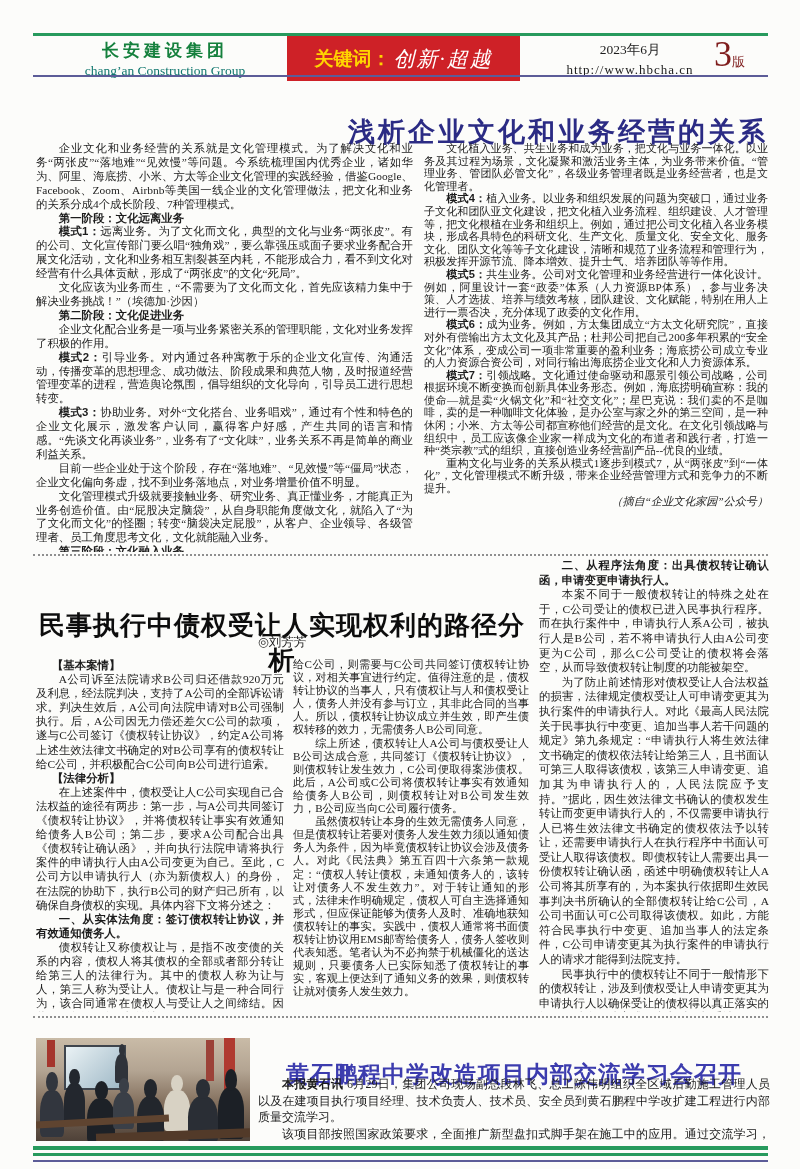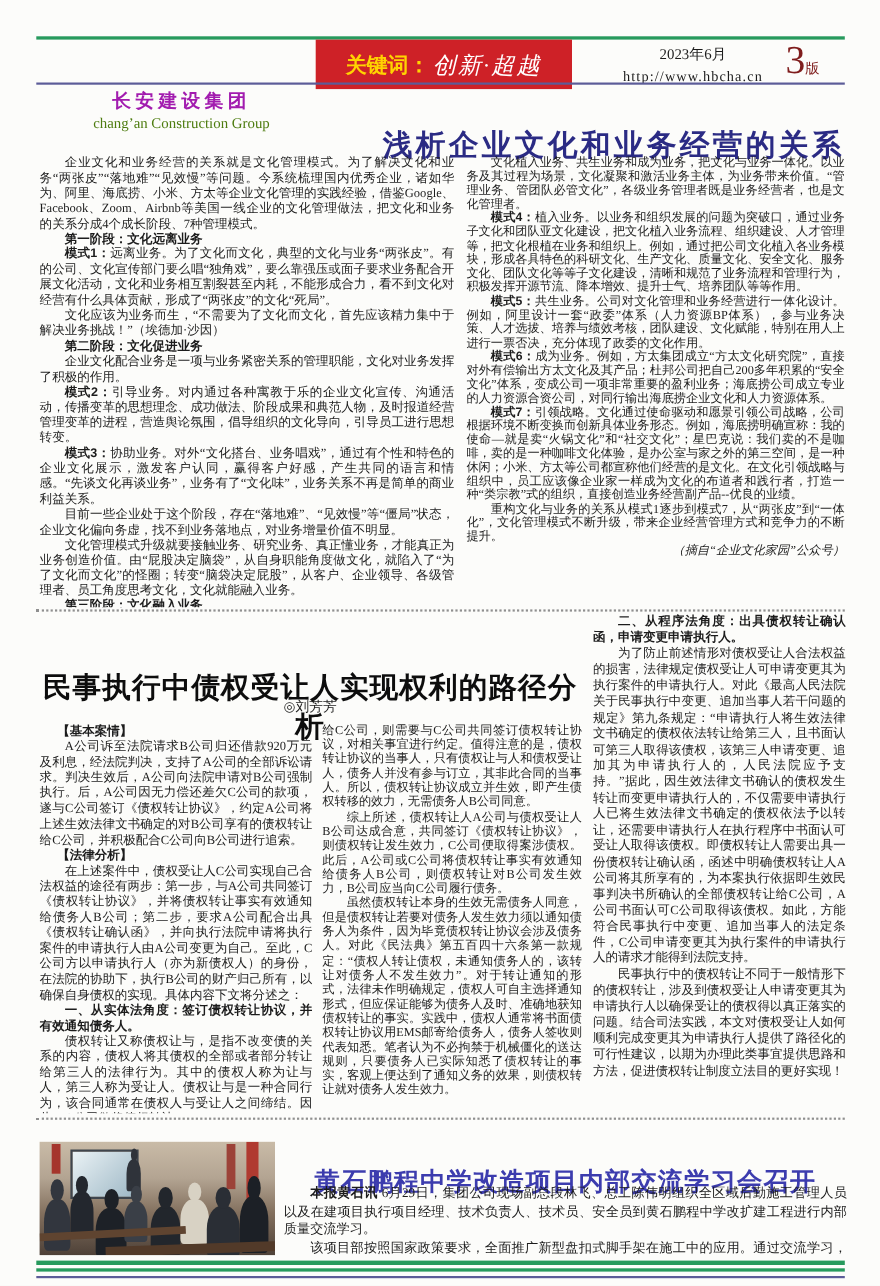--- a/index.html
+++ b/index.html
@@ -4,22 +4,22 @@
 <style>
   html,body{margin:0;padding:0;background:#e9e8e4;}
   .page{position:relative;width:800px;height:1169px;margin:0 auto;background:#fcfcfa;
         font-family:"Liberation Serif","DejaVu Serif",serif;color:#1c1c1c;overflow:hidden;}
 
   
   .rule{position:absolute;left:33px;width:735px;}
   .rule-green-top{top:33px;height:3px;background:#279a5d;}
   .rule-navy{top:75px;height:2px;background:#5c5c98;}
   .mast-left{position:absolute;left:40px;top:39px;width:250px;text-align:center;}
-  .org-cn{font-size:17px;font-weight:bold;letter-spacing:4px;color:#a21caf;margin-top:41px;}
-  .org-en{font-size:13.5px;color:#4d7c0f;margin-top:1px;}
+  .org-cn{font-size:17px;font-weight:bold;letter-spacing:4px;color:#15803d;}
+  .org-en{font-size:13.5px;color:#0f766e;margin-top:1px;}
   .keyword-box{position:absolute;left:287px;top:36px;width:233px;height:45px;background:#ce2127;
                display:flex;align-items:center;justify-content:center;white-space:nowrap;}
   .kw-label{color:#ffd400;font-weight:bold;font-size:19px;font-family:"Liberation Sans",sans-serif;}
   .kw-text{color:#ffffff;font-weight:normal;font-style:italic;font-size:21px;margin-left:3px;
            font-family:"Liberation Serif",serif;letter-spacing:2px;}
   .mast-right{position:absolute;left:550px;top:41px;width:160px;text-align:center;}
   .issue-date{font-size:13.5px;}
   .issue-url{font-size:13px;letter-spacing:1px;margin-top:3px;}
   .page-num{position:absolute;left:714px;top:36px;width:56px;color:#7f1d1d;}
   .page-num .num{font-size:36px;line-height:36px;font-weight:normal;}
@@ -144,20 +144,21 @@
         <p class="para bold">一、从实体法角度：签订债权转让协议，并有效通知债务人。</p>
         <p class="para normal">债权转让又称债权让与，是指不改变债的关系的内容，债权人将其债权的全部或者部分转让给第三人的法律行为。其中的债权人称为让与人，第三人称为受让人。债权让与是一种合同行为，该合同通常在债权人与受让人之间缔结。因此，A公司欲将债权转让</p>
       </div>
     <div class="col" id="a2-col2">
         <p class="para noindent">给C公司，则需要与C公司共同签订债权转让协议，对相关事宜进行约定。值得注意的是，债权转让协议的当事人，只有债权让与人和债权受让人，债务人并没有参与订立，其非此合同的当事人。所以，债权转让协议成立并生效，即产生债权转移的效力，无需债务人B公司同意。</p>
         <p class="para normal">综上所述，债权转让人A公司与债权受让人B公司达成合意，共同签订《债权转让协议》，则债权转让发生效力，C公司便取得案涉债权。此后，A公司或C公司将债权转让事实有效通知给债务人B公司，则债权转让对B公司发生效力，B公司应当向C公司履行债务。</p>
         <p class="para normal">虽然债权转让本身的生效无需债务人同意，但是债权转让若要对债务人发生效力须以通知债务人为条件，因为毕竟债权转让协议会涉及债务人。对此《民法典》第五百四十六条第一款规定：“债权人转让债权，未通知债务人的，该转让对债务人不发生效力”。对于转让通知的形式，法律未作明确规定，债权人可自主选择通知形式，但应保证能够为债务人及时、准确地获知债权转让的事实。实践中，债权人通常将书面债权转让协议用EMS邮寄给债务人，债务人签收则代表知悉。笔者认为不必拘禁于机械僵化的送达规则，只要债务人已实际知悉了债权转让的事实，客观上便达到了通知义务的效果，则债权转让就对债务人发生效力。</p>
       </div>
     <div class="col" id="a2-col3">
         <p class="para bold">二、从程序法角度：出具债权转让确认函，申请变更申请执行人。</p>
+        <p class="para normal">本案不同于一般债权转让的特殊之处在于，C公司受让的债权已进入民事执行程序。而在执行案件中，申请执行人系A公司，被执行人是B公司，若不将申请执行人由A公司变更为C公司，那么C公司受让的债权将会落空，从而导致债权转让制度的功能被架空。</p>
         <p class="para normal">为了防止前述情形对债权受让人合法权益的损害，法律规定债权受让人可申请变更其为执行案件的申请执行人。对此《最高人民法院关于民事执行中变更、追加当事人若干问题的规定》第九条规定：“申请执行人将生效法律文书确定的债权依法转让给第三人，且书面认可第三人取得该债权，该第三人申请变更、追加其为申请执行人的，人民法院应予支持。”据此，因生效法律文书确认的债权发生转让而变更申请执行人的，不仅需要申请执行人已将生效法律文书确定的债权依法予以转让，还需要申请执行人在执行程序中书面认可受让人取得该债权。即债权转让人需要出具一份债权转让确认函，函述中明确债权转让人A公司将其所享有的，为本案执行依据即生效民事判决书所确认的全部债权转让给C公司，A公司书面认可C公司取得该债权。如此，方能符合民事执行中变更、追加当事人的法定条件，C公司申请变更其为执行案件的申请执行人的请求才能得到法院支持。</p>
         <p class="para normal">民事执行中的债权转让不同于一般情形下的债权转让，涉及到债权受让人申请变更其为申请执行人以确保受让的债权得以真正落实的问题。结合司法实践，本文对债权受让人如何顺利完成变更其为申请执行人提供了路径化的可行性建议，以期为办理此类事宜提供思路和方法，促进债权转让制度立法目的更好实现！</p>
       </div>
   </section>
 
   <div class="dotted" id="dot2"></div>
 
   <section>
     <div class="photo">
       <div class="ph-screen"></div>

